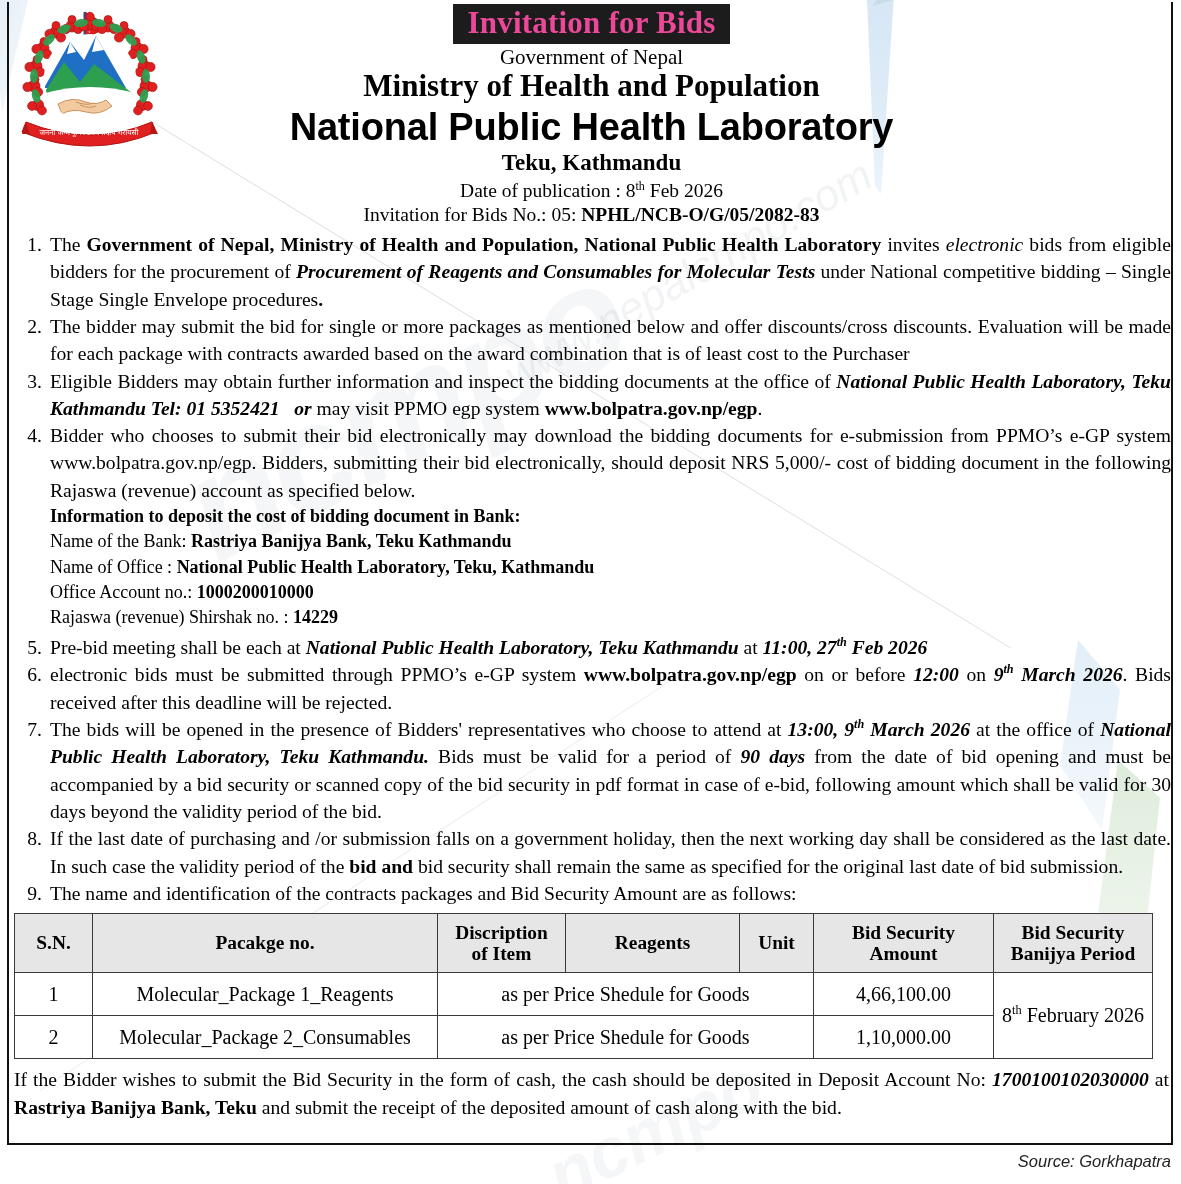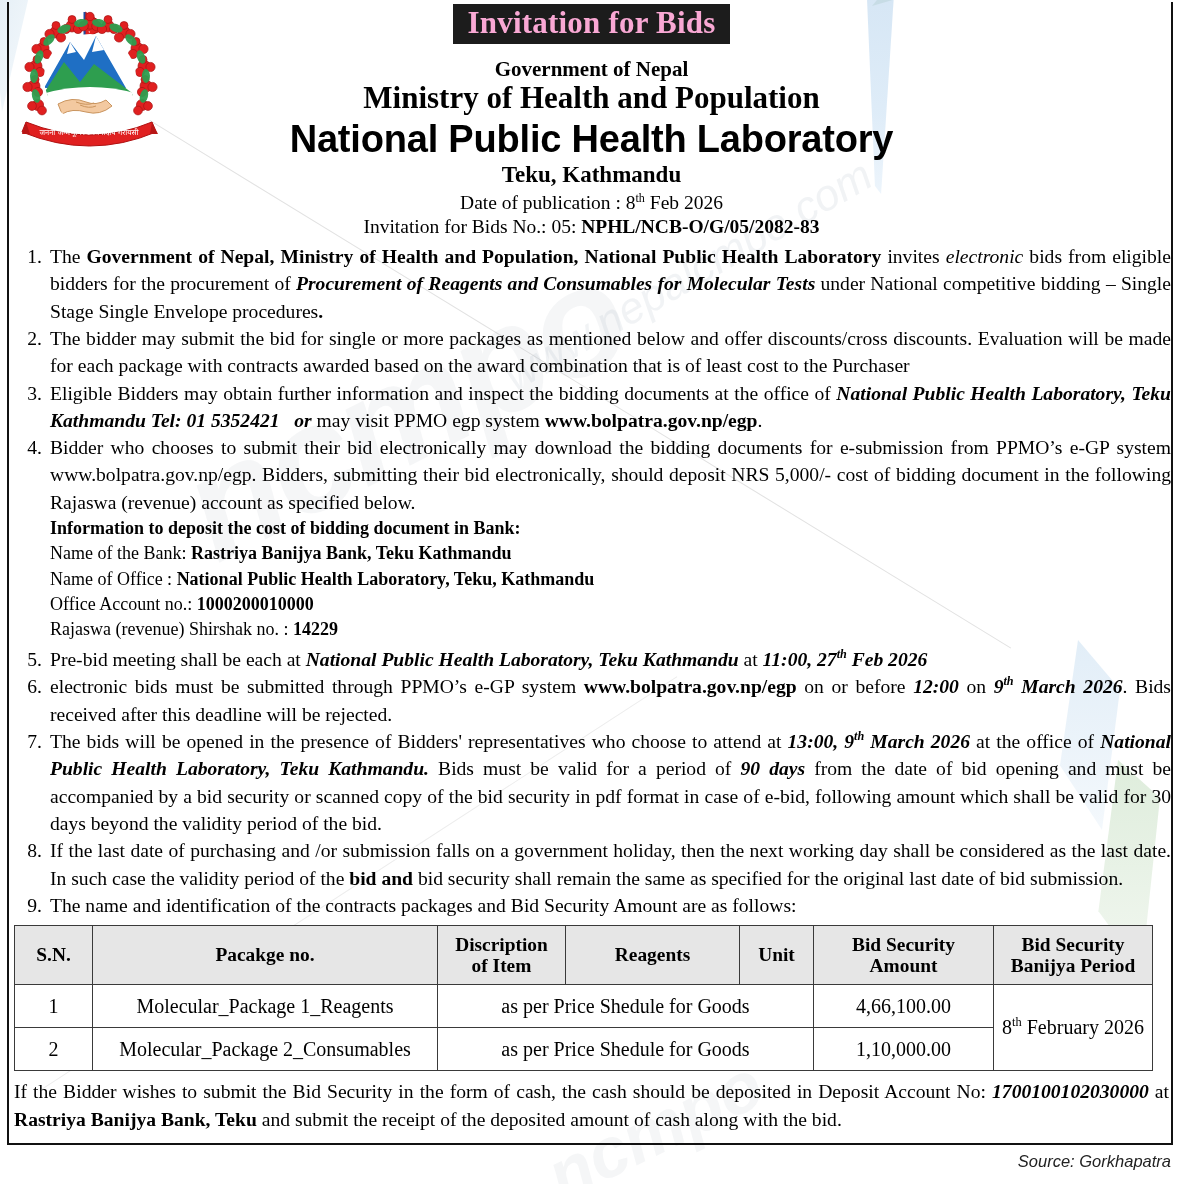--- a/index.html
+++ b/index.html
@@ -134,33 +134,33 @@
   .emblem {
     position: absolute;
     left: 6px;
     top: 4px;
     width: 142px;
     height: 148px;
   }
   .banner {
     display: inline-block;
     background: #1c1c1c;
-    color: #f9a8d4;
+    color: #ec4899;
     font-weight: bold;
     font-size: 31px;
     line-height: 1.02;
     padding: 3px 15px 5px 15px;
     letter-spacing: .2px;
     margin: 2px 0 0 0;
   }
   .gov {
-    font-weight: bold;
+    font-weight: normal;
     font-size: 21px;
     line-height: 1.12;
-    margin-top: 14px;
+    margin-top: 2px;
   }
   .ministry {
     font-weight: bold;
     font-size: 31px;
     line-height: 1.12;
     margin-top: 0px;
   }
   .lab-title {
     font-family: "Liberation Sans", sans-serif;
     font-weight: bold;

